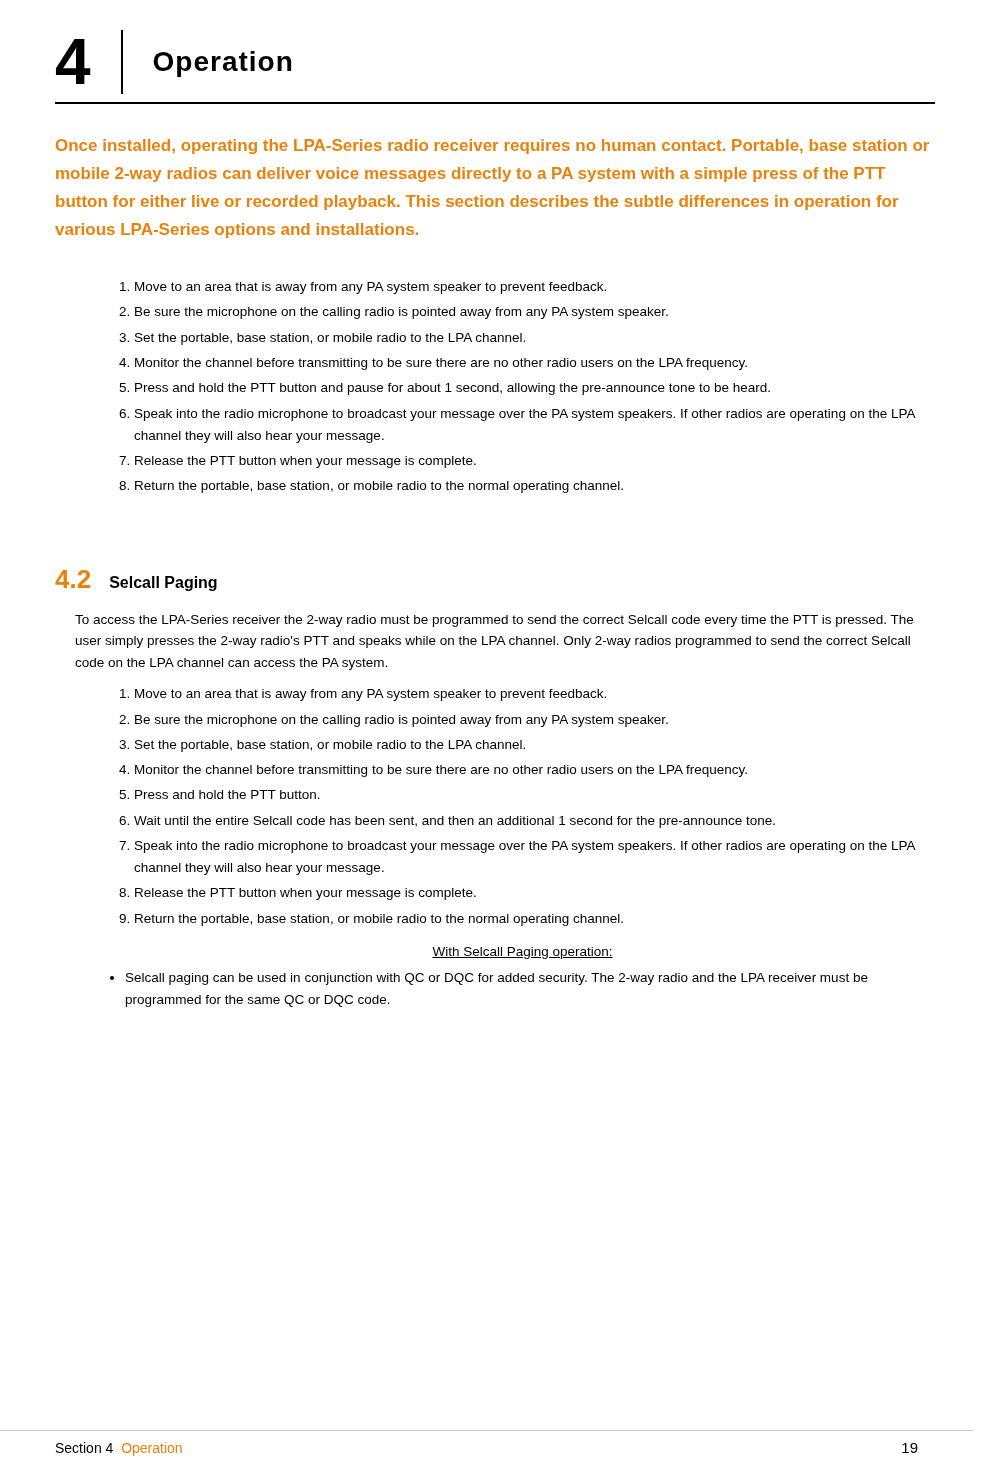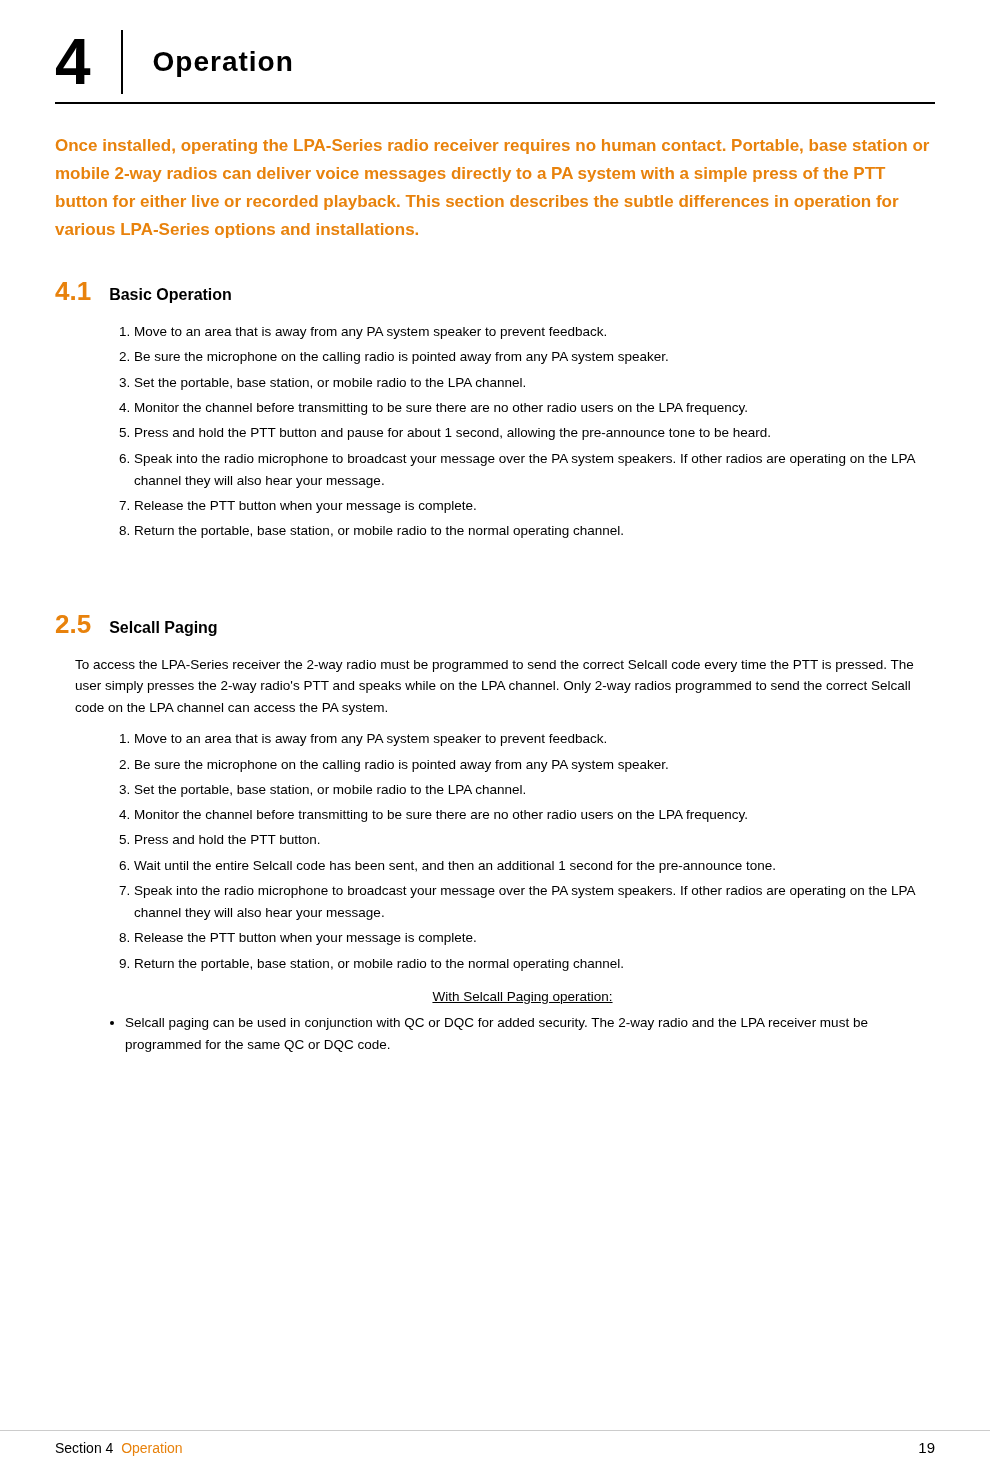--- a/index.html
+++ b/index.html
@@ -121,21 +121,21 @@
       font-size: 13.5px;
       line-height: 1.65;
       color: #000;
     }
 
     
     .page-footer {
       position: absolute;
       bottom: 18px;
       left: 0;
-      right: 0;
+      right: 17px;
       padding: 0 55px;
       display: flex;
       justify-content: space-between;
       align-items: center;
       border-top: 1px solid #ccc;
       padding-top: 8px;
     }
 
     .footer-section-label {
       color: #000;
@@ -159,41 +159,37 @@
 
 <div class="page-container">
 
   <div class="chapter-header">
     <div class="chapter-number">4</div>
     <div class="chapter-title">Operation</div>
   </div>
 
   <p class="intro-text">Once installed, operating the LPA-Series radio receiver requires no human contact. Portable, base station or mobile 2-way radios can deliver voice messages directly to a PA system with a simple press of the PTT button for either live or recorded playback.  This section describes the subtle differences in operation for various LPA-Series options and installations.</p>
 
-  <div class="section-heading">
-    <span class="section-number">4.1</span>
-    <span class="section-title">Basic Operation</span>
-  </div>
 
 
   <ol class="numbered-list">
     <li>Move to an area that is away from any PA system speaker to prevent feedback.</li>
     <li>Be sure the microphone on the calling radio is pointed away from any PA system speaker.</li>
     <li>Set the portable, base station, or mobile radio to the LPA channel.</li>
     <li>Monitor the channel before transmitting to be sure there are no other radio users on the LPA frequency.</li>
     <li>Press and hold the PTT button and pause for about 1 second, allowing the pre-announce tone to be heard.</li>
     <li>Speak into the radio microphone to broadcast your message over the PA system speakers.  If other radios are operating on the LPA channel they will also hear your message.</li>
     <li>Release the PTT button when your message is complete.</li>
     <li>Return the portable, base station, or mobile radio to the normal operating channel.</li>
   </ol>
 
   <div class="spacer"></div>
 
   <div class="section-heading">
-    <span class="section-number">2.5</span>
+    <span class="section-number">4.2</span>
     <span class="section-title">Selcall Paging</span>
   </div>
 
   <p class="body-text">To access the LPA-Series receiver the 2-way radio must be programmed to send the correct Selcall code every time the PTT is pressed.  The user simply presses the 2-way radio's PTT and speaks while on the LPA channel.  Only 2-way radios programmed to send the correct Selcall code on the LPA channel can access the PA system.</p>
 
   <ol class="numbered-list">
     <li>Move to an area that is away from any PA system speaker to prevent feedback.</li>
     <li>Be sure the microphone on the calling radio is pointed away from any PA system speaker.</li>
     <li>Set the portable, base station, or mobile radio to the LPA channel.</li>
     <li>Monitor the channel before transmitting to be sure there are no other radio users on the LPA frequency.</li>

